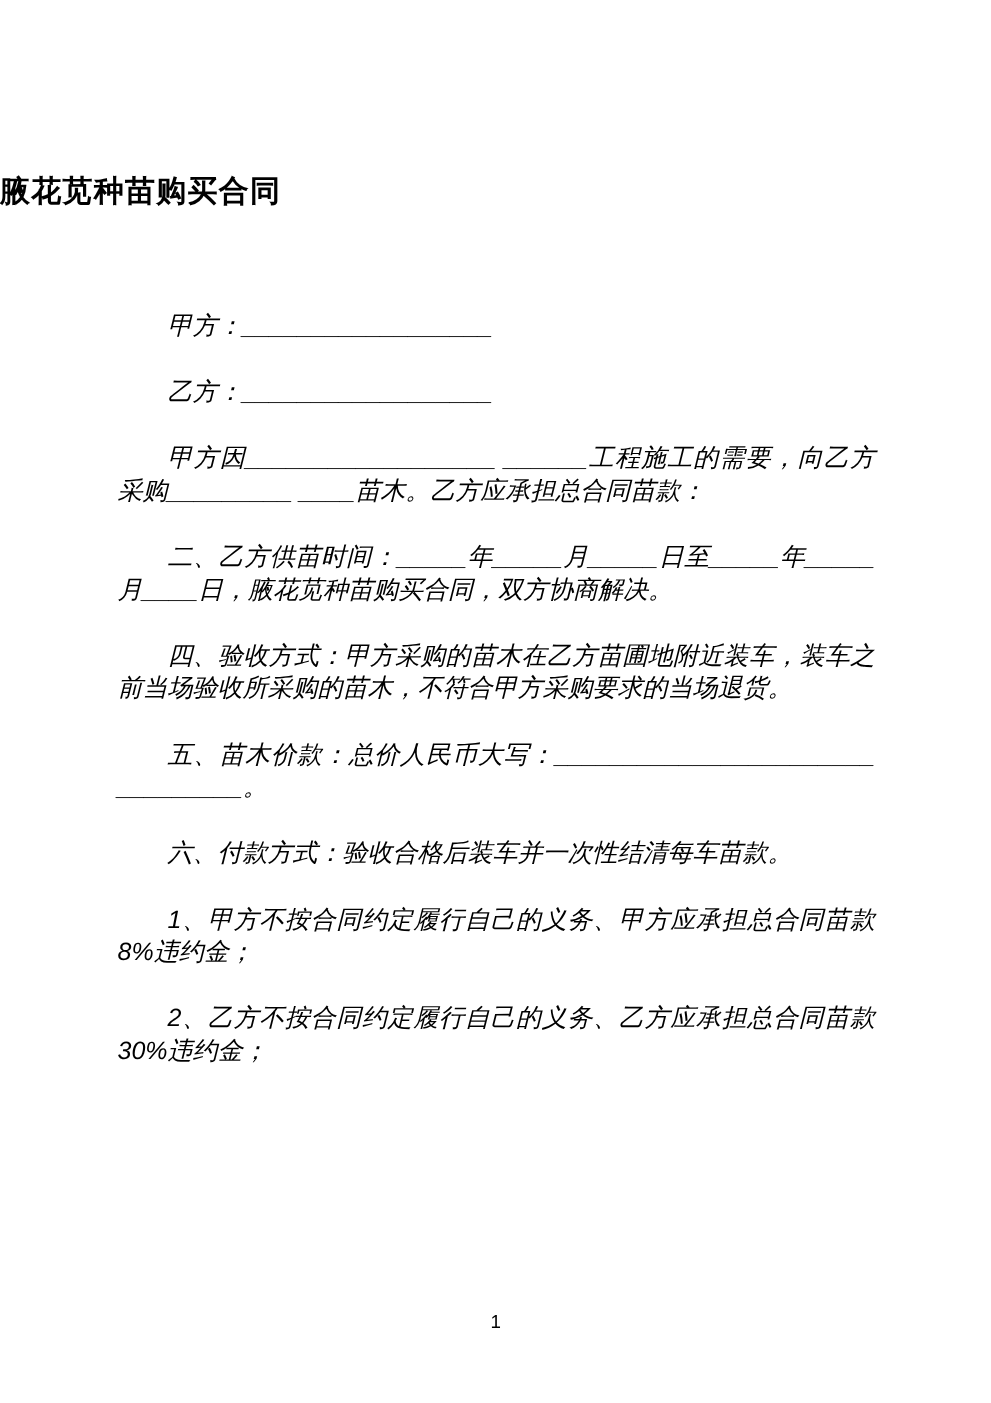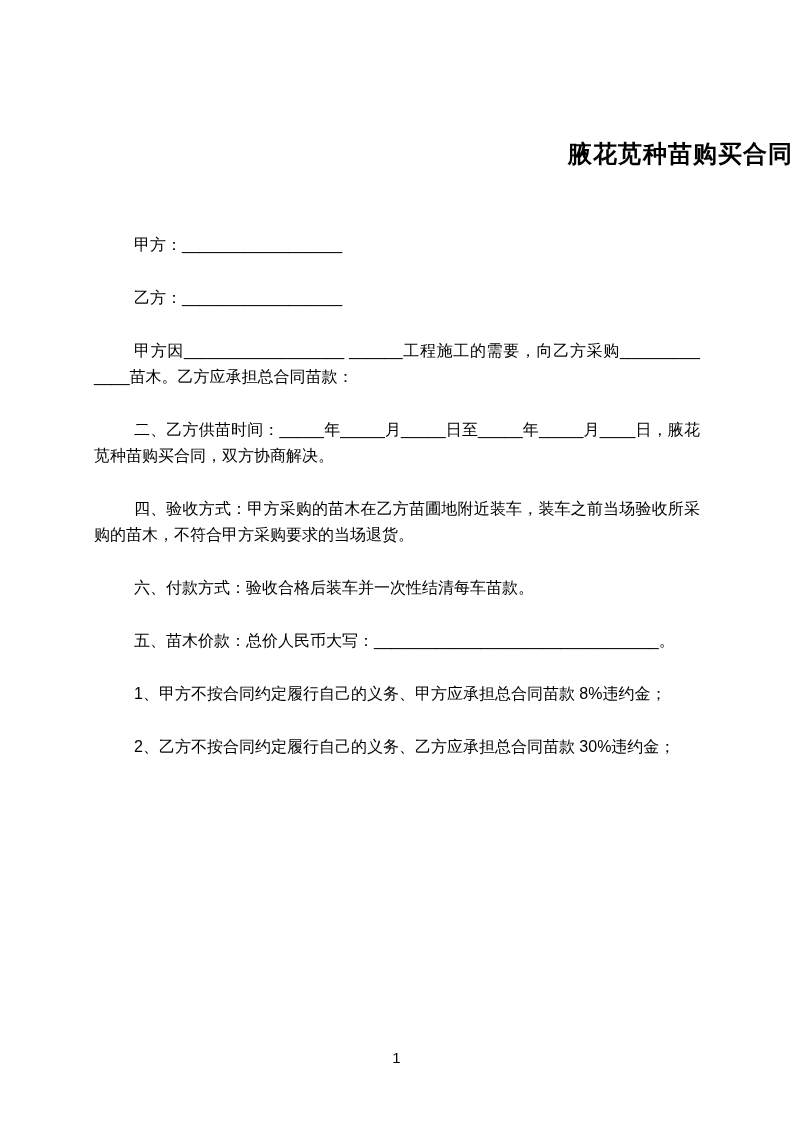--- a/index.html
+++ b/index.html
@@ -16,30 +16,31 @@
     font-family: "Liberation Sans", "DejaVu Sans", sans-serif;
     overflow: hidden;
     box-sizing: border-box;
   }
   .doc-title {
     margin: 0;
     padding-top: 136px;
     font-size: 24px;
     line-height: 36px;
     font-weight: 700;
-    text-align: right;
+    text-align: left;
     letter-spacing: 1px;
   }
   .doc-body {
-    margin-top: 60px;
+    margin-top: 76px;
     padding: 0 93px 0 94px;
-    font-size: 16px;
+    font-size: 20px;
     line-height: 26px;
     text-align: justify;
     word-break: break-all;
+    font-style: italic;
   }
   .para {
     margin: 0 0 27px 0;
     text-indent: 40px;
     font-weight: 500;
   }
   .page-footer {
     position: absolute;
     top: 1048px;
     left: 0;
@@ -55,21 +56,21 @@
 <div class="page">
 
   <h1 class="doc-title">腋花苋种苗购买合同</h1>
 
   <div class="doc-body">
     <p class="para">甲方：__________________</p>
     <p class="para">乙方：__________________</p>
     <p class="para">甲方因__________________ ______工程施工的需要，向乙方采购_________ ____苗木。乙方应承担总合同苗款：</p>
     <p class="para">二、乙方供苗时间：_____年_____月_____日至_____年_____月____日，腋花苋种苗购买合同，双方协商解决。</p>
     <p class="para">四、验收方式：甲方采购的苗木在乙方苗圃地附近装车，装车之前当场验收所采购的苗木，不符合甲方采购要求的当场退货。</p>
+    <p class="para">五、苗木价款：总价人民币大写：________________________________。</p>
     <p class="para">六、付款方式：验收合格后装车并一次性结清每车苗款。</p>
-    <p class="para">五、苗木价款：总价人民币大写：________________________________。</p>
     <p class="para">1、甲方不按合同约定履行自己的义务、甲方应承担总合同苗款 8%违约金；</p>
     <p class="para">2、乙方不按合同约定履行自己的义务、乙方应承担总合同苗款 30%违约金；</p>
   </div>
 
   <div class="page-footer">1</div>
 
 </div>
 
 </body></html>

